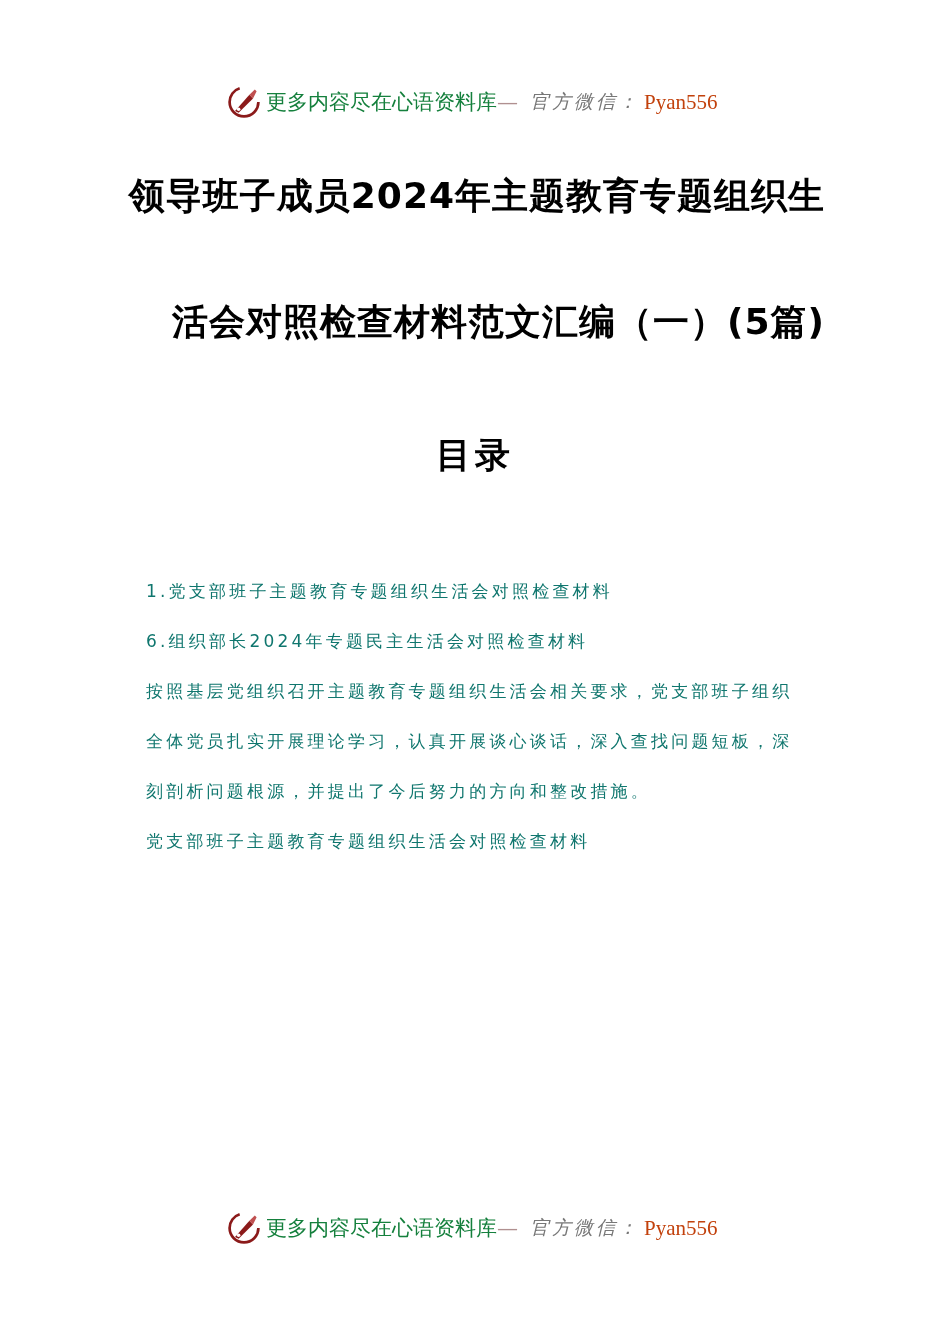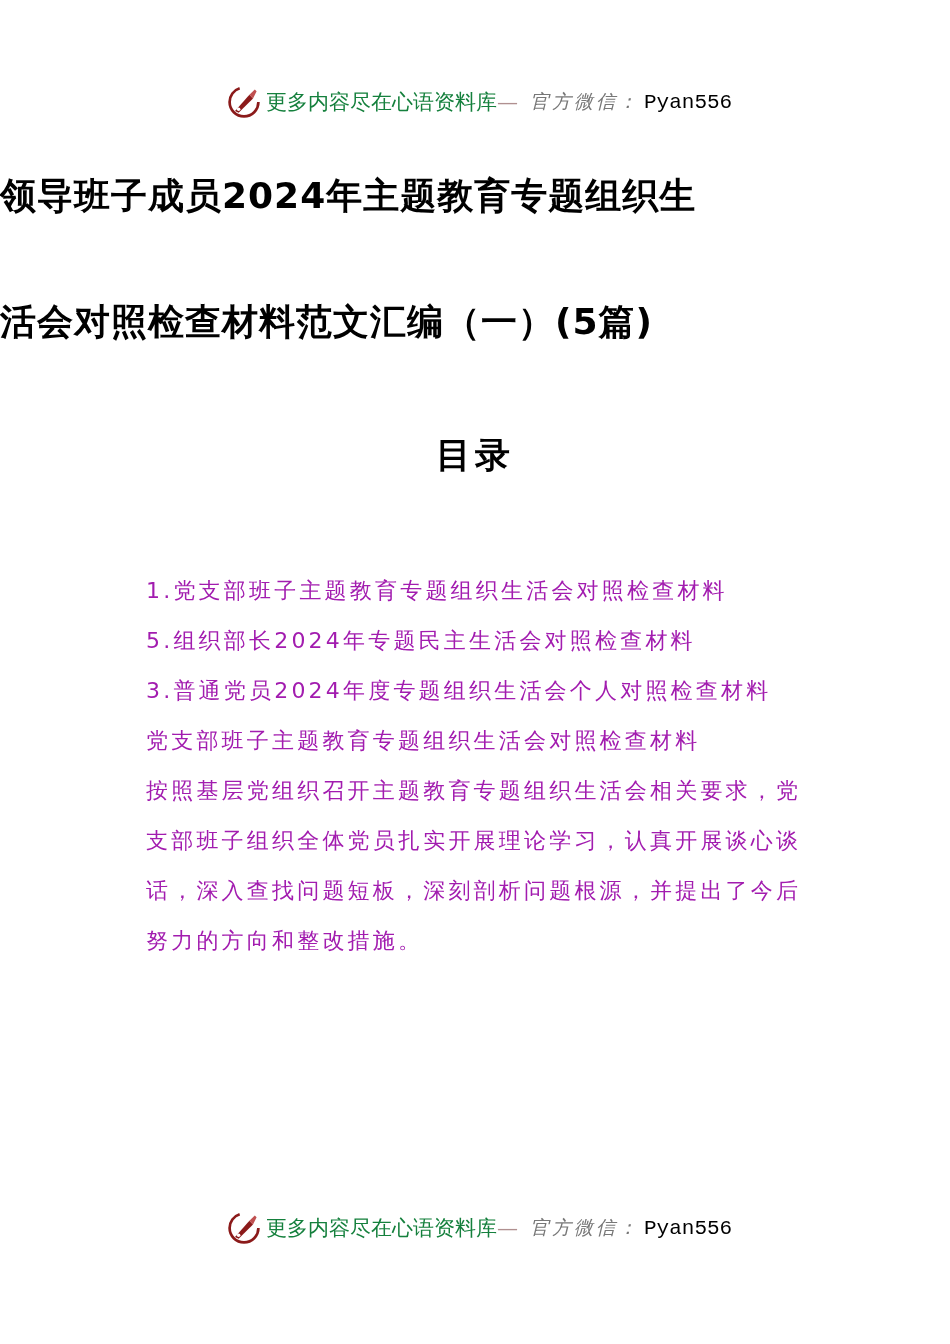--- a/index.html
+++ b/index.html
@@ -44,30 +44,30 @@
     }
     .wm-label {
       font-family: "DejaVu Serif", "Liberation Serif", serif;
       font-size: 19px;
       color: #777777;
       letter-spacing: 3px;
       font-style: italic;
       margin-left: 12px;
     }
     .wm-id {
-      font-family: Liberation Mono, monospace;
+      font-family: Liberation Serif, serif;
       font-size: 21px;
-      color: #000000;
+      color: #c2410c;
       margin-left: 4px;
     }
     .title-line {
       position: absolute;
-      left: 0;
+      left: 8px;
       width: 817px;
-      text-align: left;
+      text-align: right;
       font-weight: bold;
       font-size: 36px;
       letter-spacing: 1px;
       color: #000000;
     }
     .title-line.l1 { top: 172px; }
     .title-line.l2 { top: 298px; }
     .toc-heading {
       position: absolute;
       left: 0;
@@ -77,24 +77,24 @@
       font-weight: bold;
       font-size: 35px;
       letter-spacing: 4px;
       color: #000000;
     }
     .content {
       position: absolute;
       left: 146px;
       top: 566px;
       width: 660px;
-      font-size: 22px;
+      font-size: 17px;
       line-height: 50px;
       letter-spacing: 3.2px;
-      color: #a21caf;
+      color: #0f766e;
     }
     .toc-item {
       display: block;
       text-decoration: none;
       color: inherit;
     }
     .para {
       margin: 0;
     }
   </style>
@@ -115,25 +115,24 @@
 </div>
 
 <div class="title-line l1">领导班子成员2024年主题教育专题组织生</div>
 <div class="title-line l2">活会对照检查材料范文汇编（一）(5篇)</div>
 
 <div class="toc-heading">目录</div>
 
 <div class="content">
   <div>
     <a class="toc-item">1.党支部班子主题教育专题组织生活会对照检查材料</a>
-    <a class="toc-item">5.组织部长2024年专题民主生活会对照检查材料</a>
-    <a class="toc-item">3.普通党员2024年度专题组织生活会个人对照检查材料</a>
+    <a class="toc-item">6.组织部长2024年专题民主生活会对照检查材料</a>
   </div>
+  <p class="para">按照基层党组织召开主题教育专题组织生活会相关要求，党支部班子组织全体党员扎实开展理论学习，认真开展谈心谈话，深入查找问题短板，深刻剖析问题根源，并提出了今后努力的方向和整改措施。</p>
   <p class="para">党支部班子主题教育专题组织生活会对照检查材料</p>
-  <p class="para">按照基层党组织召开主题教育专题组织生活会相关要求，党支部班子组织全体党员扎实开展理论学习，认真开展谈心谈话，深入查找问题短板，深刻剖析问题根源，并提出了今后努力的方向和整改措施。</p>
 </div>
 
 <div class="watermark bottom">
   <svg class="wm-logo" viewBox="0 0 40 40">
     <circle cx="20" cy="20" r="16" fill="none" stroke="#8b1a1a" stroke-width="3" stroke-dasharray="70 30"></circle>
     <path d="M10 30 L26 12 L30 16 L14 32 Z" fill="#8b1a1a"></path>
     <path d="M26 12 L32 6 L34 8 L30 16 Z" fill="#c05050"></path>
     <circle cx="14" cy="28" r="2" fill="#ffffff"></circle>
   </svg>
   <span class="wm-main">更多内容尽在心语资料库</span>

